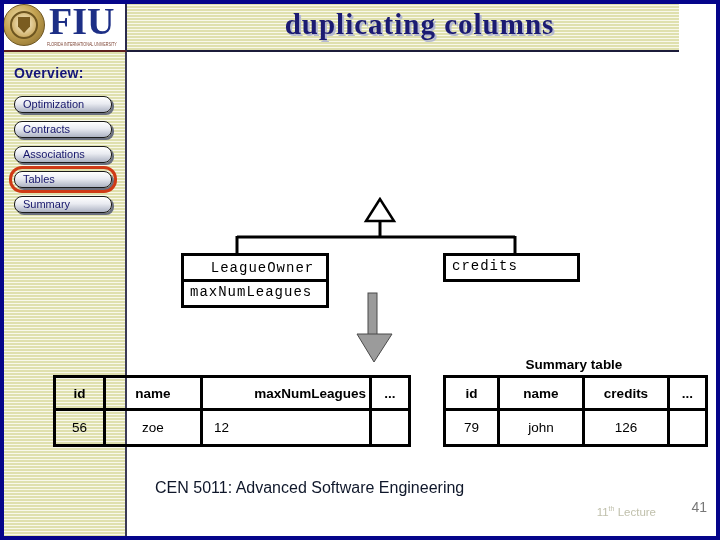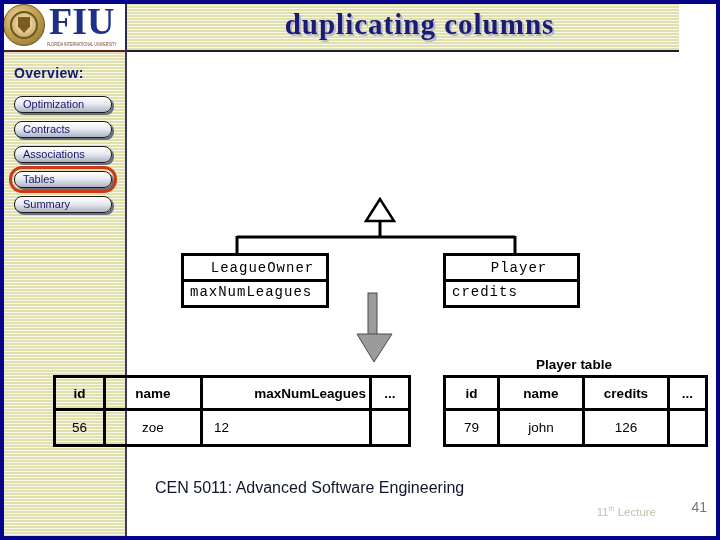--- a/index.html
+++ b/index.html
@@ -148,21 +148,20 @@
       <rect x="368" y="293" width="9" height="42" fill="#9b9b9b" stroke="#4a4a4a" stroke-width="1"></rect>
       <polygon points="357,334 392,334 374,362" fill="#9b9b9b" stroke="#4a4a4a" stroke-width="1"></polygon>
     </g>
   </svg>
 
   <div class="uml-box box-lo">
     <div class="uml-name">LeagueOwner</div>
     <div class="uml-attr">maxNumLeagues</div>
   </div>
   <div class="uml-box box-pl">
-    <div class="uml-name">Player</div>
     <div class="uml-attr">credits</div>
   </div>
 
   <table class="db tbl-lo">
     <colgroup>
         <col style="width:50px">
         <col style="width:97px">
         <col style="width:169px">
         <col style="width:39px">
       </colgroup>
@@ -175,21 +174,21 @@
     </tr>
     <tr style="height:36px">
       <td class="c">56</td>
       <td class="c">zoe</td>
       <td class="lft">12</td>
       <td class="c"></td>
     </tr>
   </tbody>
     </table>
 
-  <div class="db-title title-pl">Player table</div>
+  <div class="db-title title-pl">Summary table</div>
   <table class="db tbl-pl">
     <colgroup>
         <col style="width:54px">
         <col style="width:85px">
         <col style="width:85px">
         <col style="width:38px">
       </colgroup>
     <tbody>
         <tr class="hdr" style="height:33px">
       <td class="c">id</td>

